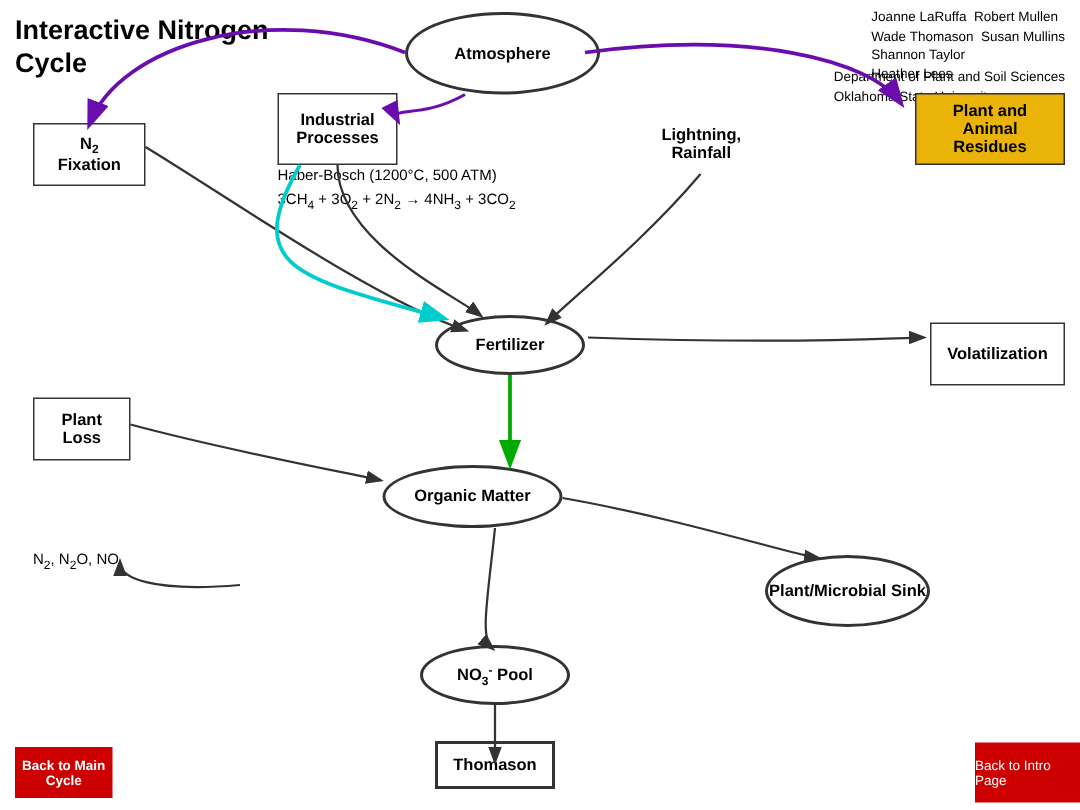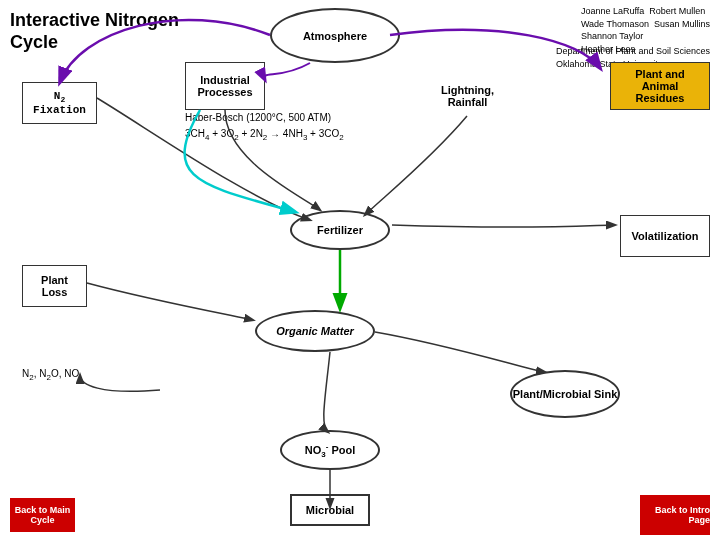--- a/index.html
+++ b/index.html
@@ -89,21 +89,20 @@
       background: #fff;
     }
 
     
     .n2-fixation {
       width: 75px;
       height: 32px;
       top: 82px;
       left: 22px;
       background: #fff;
-      font-family: Liberation Mono, monospace;
     }
 
     
     .lightning-rainfall {
       width: 75px;
       height: 40px;
       top: 76px;
       left: 430px;
       background: #fff;
       border: none;
@@ -163,21 +162,20 @@
     }
 
     
     .organic-matter {
       width: 120px;
       height: 42px;
       top: 310px;
       left: 255px;
       border: 2px solid #333;
       background: #fff;
-      font-style: italic;
     }
 
     
     .n2-gases {
       position: absolute;
       top: 368px;
       left: 22px;
       font-size: 10px;
       font-weight: normal;
     }
@@ -235,29 +233,29 @@
       font-size: 11px;
       font-weight: bold;
     }
 
     
     .back-intro {
       width: 70px;
       height: 40px;
       position: absolute;
       bottom: 5px;
-      right: 10px;
+      right: 0;
       background: #cc0000;
       color: #fff;
       font-size: 9px;
-      font-weight: bold;
+      font-weight: normal;
       display: flex;
       align-items: center;
       justify-content: center;
-      text-align: right;
+      text-align: left;
       cursor: pointer;
     }
 
     
     .arrows-svg {
       position: absolute;
       top: 0;
       left: 0;
       width: 720px;
       height: 540px;
@@ -343,21 +341,21 @@
 
 <div class="oval no3-pool">
   <span>NO<sub>3</sub><sup>-</sup> Pool</span>
 </div>
 
 <div class="back-main">
   <span>Back to Main Cycle</span>
 </div>
 
 <div class="leaching">
-  <span>Microbial</span>
+  <span>Thomason</span>
 </div>
 
 <div class="back-intro">
   <span>Back to Intro Page</span>
 </div>
 
 <svg class="arrows-svg">
 
   <path d="M 310 63 C 280 80 260 70 265 80" stroke="#6a0dad" stroke-width="2" fill="none" marker-end="url(#arrowPurple)"></path>
 

